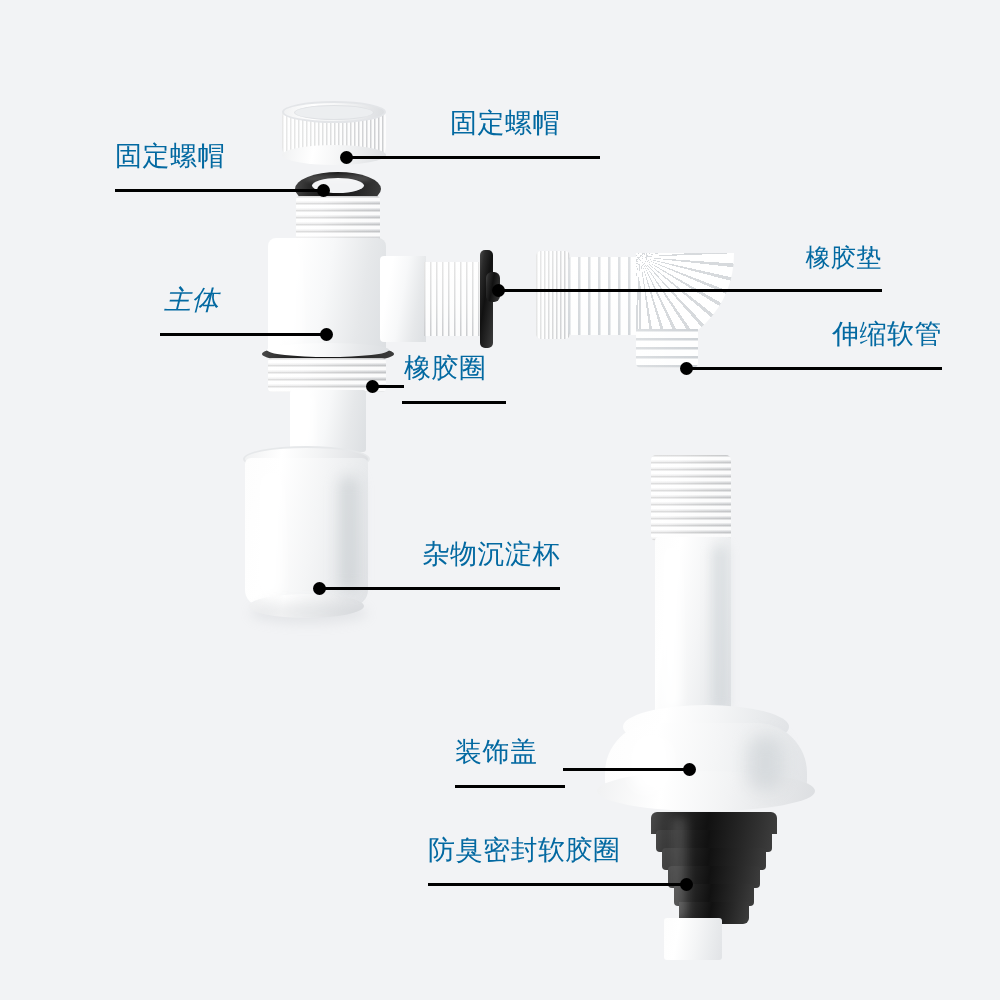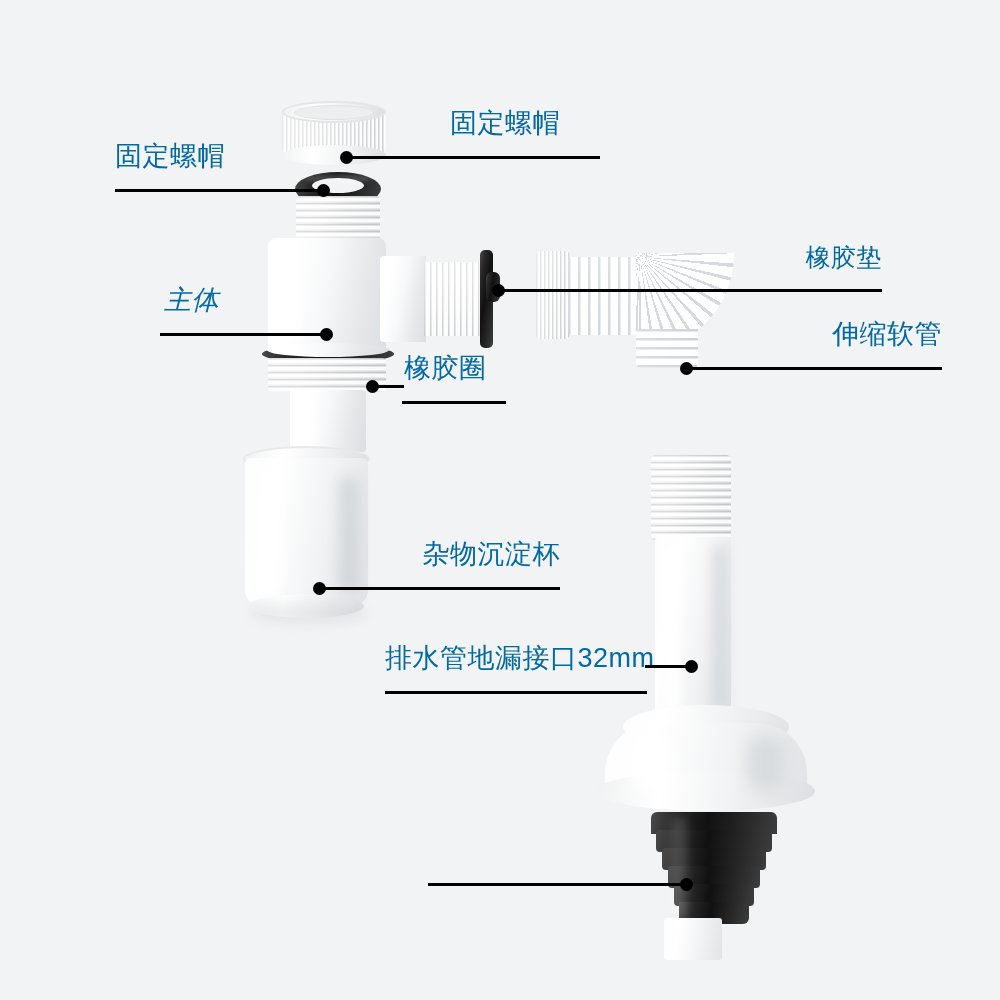--- a/index.html
+++ b/index.html
@@ -233,27 +233,28 @@
     <div class="dot" style="left:0;"></div>
   </div>
 
   <div class="callout" style="left:366px; top:360px; width:140px; height:44px;">
     <span class="txt" style="left:38px;">橡胶圈</span>
     <div class="rule" style="left:36px; width:104px;"></div>
     <div class="lead" style="left:8px; width:30px; bottom:16px;"></div>
     <div class="dot" style="left:0; bottom:11px;"></div>
   </div>
 
-  <div class="callout" style="left:385px; top:650px; width:320px; height:44px;">
-    <span class="txt" style="left:0;">排水管地漏接口32mm</span>
-    <div class="rule" style="left:0; width:262px;"></div>
-    <div class="lead" style="left:260px; width:48px; bottom:26px;"></div>
-    <div class="dot" style="left:300px; bottom:21px;"></div>
-  </div>
-
+
+  <div class="callout" style="left:455px; top:744px; width:250px; height:44px;">
+    <span class="txt" style="left:0;">装饰盖</span>
+    <div class="rule" style="left:0; width:110px;"></div>
+    <div class="lead" style="left:108px; width:128px; bottom:17px;"></div>
+    <div class="dot" style="left:228px; bottom:12px;"></div>
+  </div>
 
   <div class="callout" style="left:428px; top:842px; width:290px; height:44px;">
+    <span class="txt" style="left:0;">防臭密封软胶圈</span>
     <div class="rule" style="left:0; width:222px;"></div>
     <div class="lead" style="left:220px; width:40px;"></div>
     <div class="dot" style="left:252px;"></div>
   </div>
 
 </div>
 
 </body></html>

